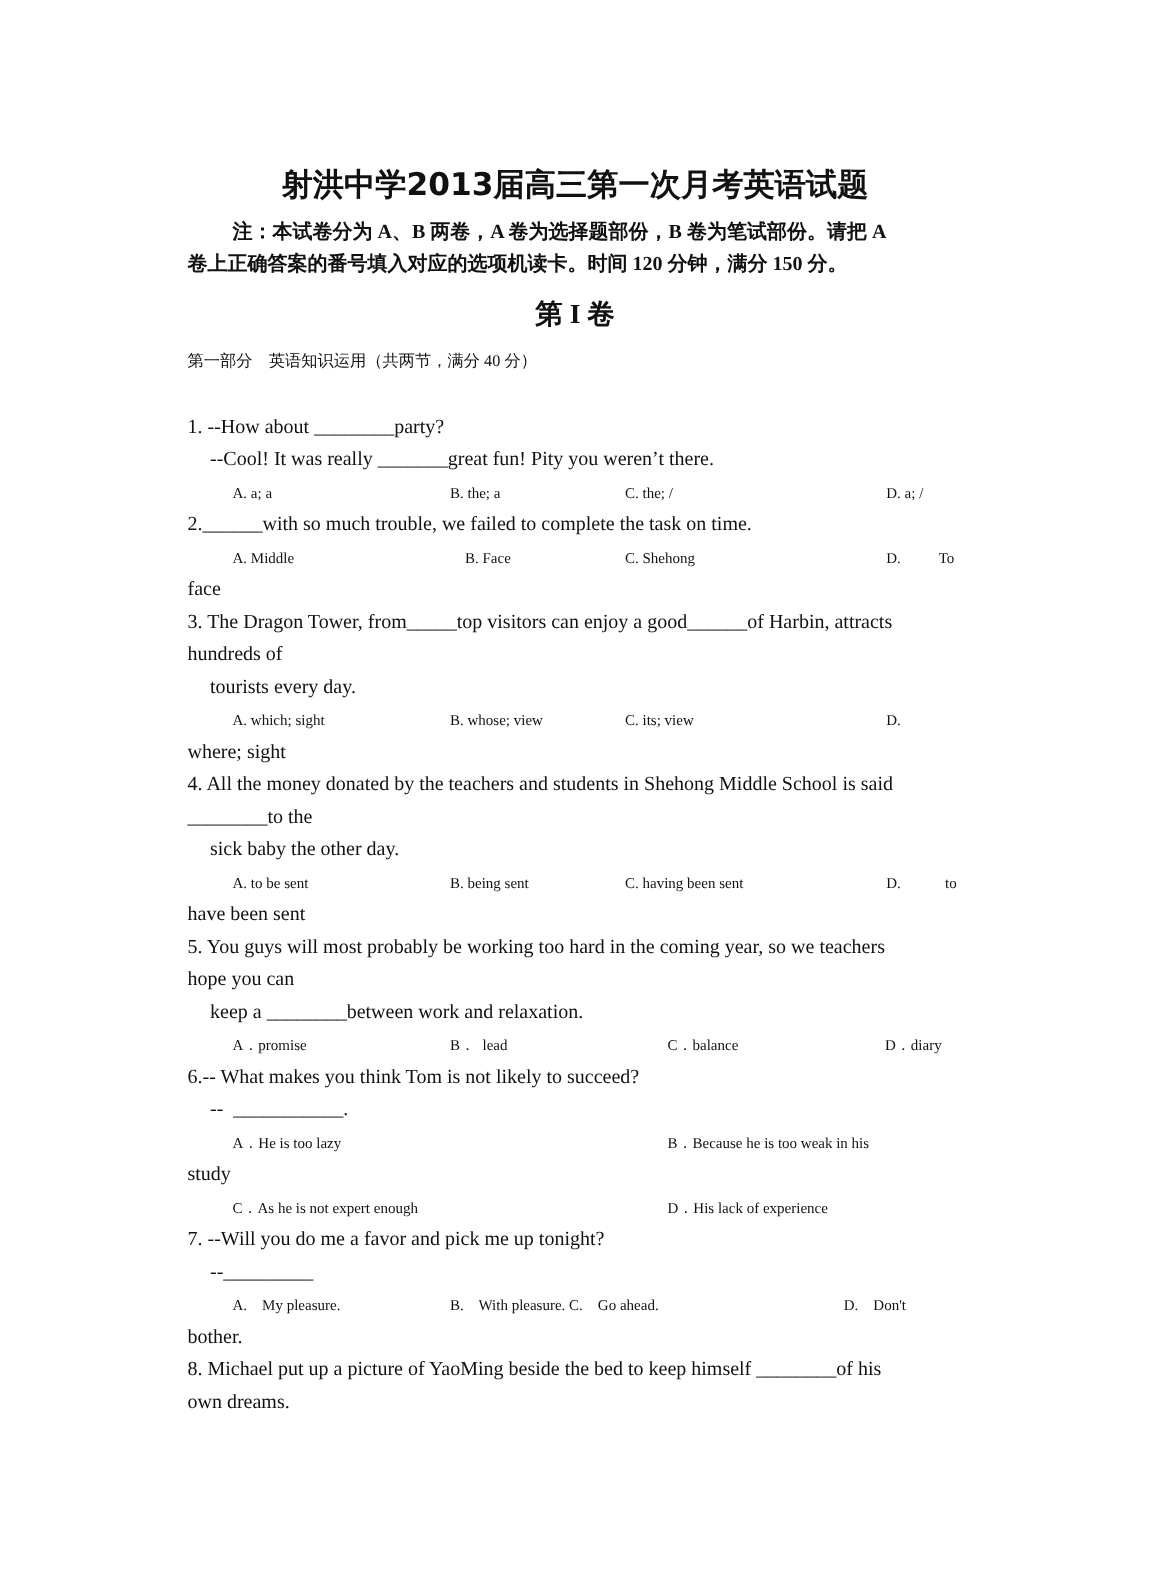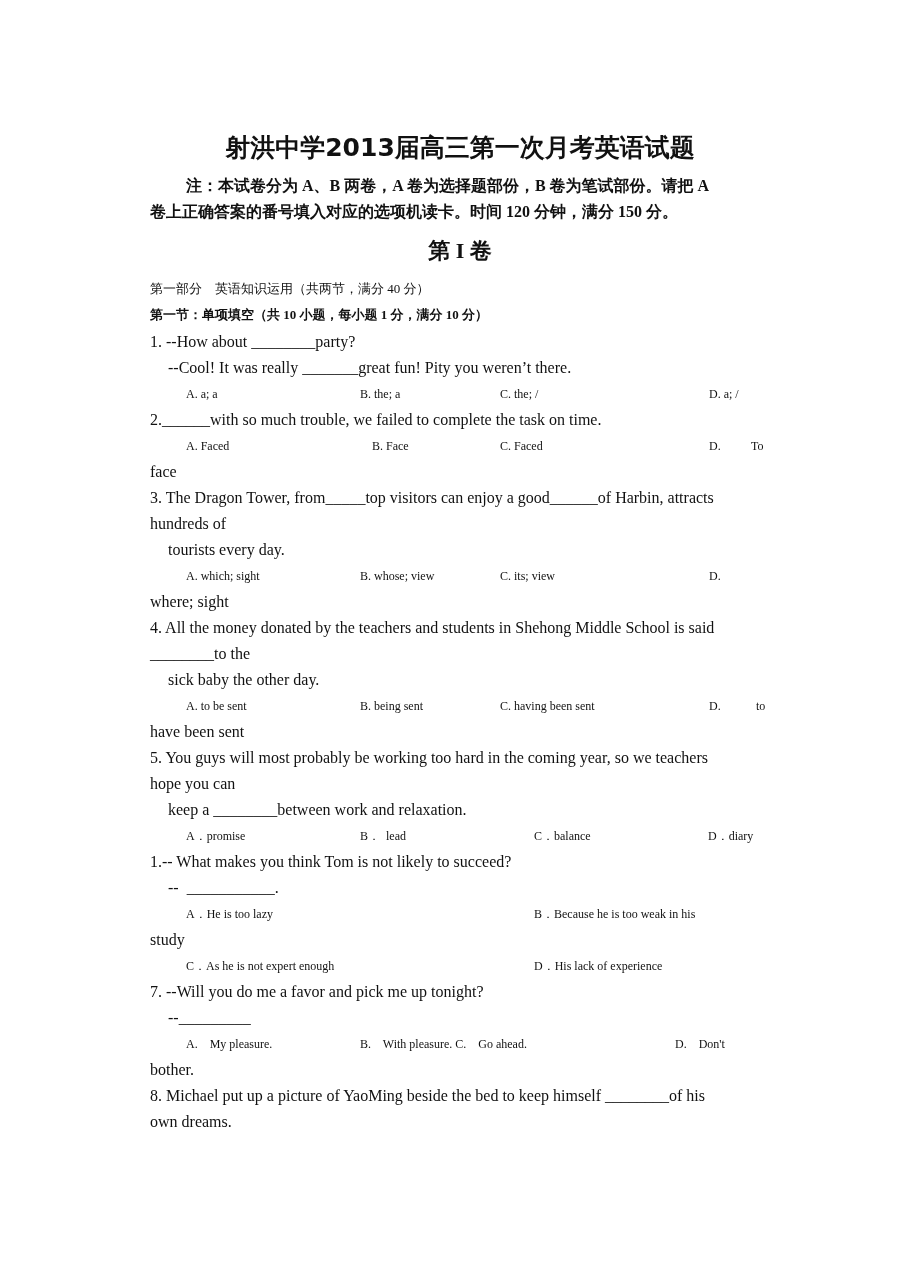--- a/index.html
+++ b/index.html
@@ -21,33 +21,32 @@
 <div class="page">
 
   <div class="title">射洪中学2013届高三第一次月考英语试题</div>
 
   <div class="note" style="left:186px; top:176px;">注：本试卷分为 A、B 两卷，A 卷为选择题部份，B 卷为笔试部份。请把 A</div>
   <div class="note" style="left:150px; top:202px;">卷上正确答案的番号填入对应的选项机读卡。时间 120 分钟，满分 150 分。</div>
 
   <div class="vol">第 I 卷</div>
 
   <div class="hdr" style="left:150px; top:279px;">第一部分    英语知识运用（共两节，满分 40 分）</div>
-  <div class="hdr b" style="left:150px; top:305px;">第一节：单项填空（共 10 小题，每小题 1 分，满分 10 分）</div>
 
   <div class="ln" style="left:150px; top:332px;">1. --How about ________party?</div>
   <div class="ln" style="left:168px; top:358px;">--Cool! It was really _______great fun! Pity you weren’t there.</div>
   <div class="opt" style="left:186px; top:384px;">A. a; a</div>
   <div class="opt" style="left:360px; top:384px;">B. the; a</div>
   <div class="opt" style="left:500px; top:384px;">C. the; /</div>
   <div class="opt" style="left:709px; top:384px;">D. a; /</div>
 
   <div class="ln" style="left:150px; top:410px;">2.______with so much trouble, we failed to complete the task on time.</div>
-  <div class="opt" style="left:186px; top:436px;">A. Faced</div>
+  <div class="opt" style="left:186px; top:436px;">A. Middle</div>
   <div class="opt" style="left:372px; top:436px;">B. Face</div>
-  <div class="opt" style="left:500px; top:436px;">C. Faced</div>
+  <div class="opt" style="left:500px; top:436px;">C. Shehong</div>
   <div class="opt" style="left:709px; top:436px;">D.</div>
   <div class="opt" style="left:751px; top:436px;">To</div>
   <div class="ln" style="left:150px; top:462px;">face</div>
 
   <div class="ln" style="left:150px; top:488px;">3. The Dragon Tower, from_____top visitors can enjoy a good______of Harbin, attracts</div>
   <div class="ln" style="left:150px; top:514px;">hundreds of</div>
   <div class="ln" style="left:168px; top:540px;">tourists every day.</div>
   <div class="opt" style="left:186px; top:566px;">A. which; sight</div>
   <div class="opt" style="left:360px; top:566px;">B. whose; view</div>
   <div class="opt" style="left:500px; top:566px;">C. its; view</div>
@@ -65,21 +64,21 @@
   <div class="ln" style="left:150px; top:722px;">have been sent</div>
 
   <div class="ln" style="left:150px; top:748px;">5. You guys will most probably be working too hard in the coming year, so we teachers</div>
   <div class="ln" style="left:150px; top:774px;">hope you can</div>
   <div class="ln" style="left:168px; top:800px;">keep a ________between work and relaxation.</div>
   <div class="opt" style="left:186px; top:826px;">A．promise</div>
   <div class="opt" style="left:360px; top:826px;">B．  lead</div>
   <div class="opt" style="left:534px; top:826px;">C．balance</div>
   <div class="opt" style="left:708px; top:826px;">D．diary</div>
 
-  <div class="ln" style="left:150px; top:852px;">1.-- What makes you think Tom is not likely to succeed?</div>
+  <div class="ln" style="left:150px; top:852px;">6.-- What makes you think Tom is not likely to succeed?</div>
   <div class="ln" style="left:168px; top:878px;">--  ___________.</div>
   <div class="opt" style="left:186px; top:904px;">A．He is too lazy</div>
   <div class="opt" style="left:534px; top:904px;">B．Because he is too weak in his</div>
   <div class="ln" style="left:150px; top:930px;">study</div>
   <div class="opt" style="left:186px; top:956px;">C．As he is not expert enough</div>
   <div class="opt" style="left:534px; top:956px;">D．His lack of experience</div>
 
   <div class="ln" style="left:150px; top:982px;">7. --Will you do me a favor and pick me up tonight?</div>
   <div class="ln" style="left:168px; top:1008px;">--_________</div>
   <div class="opt" style="left:186px; top:1034px;">A.    My pleasure.</div>

